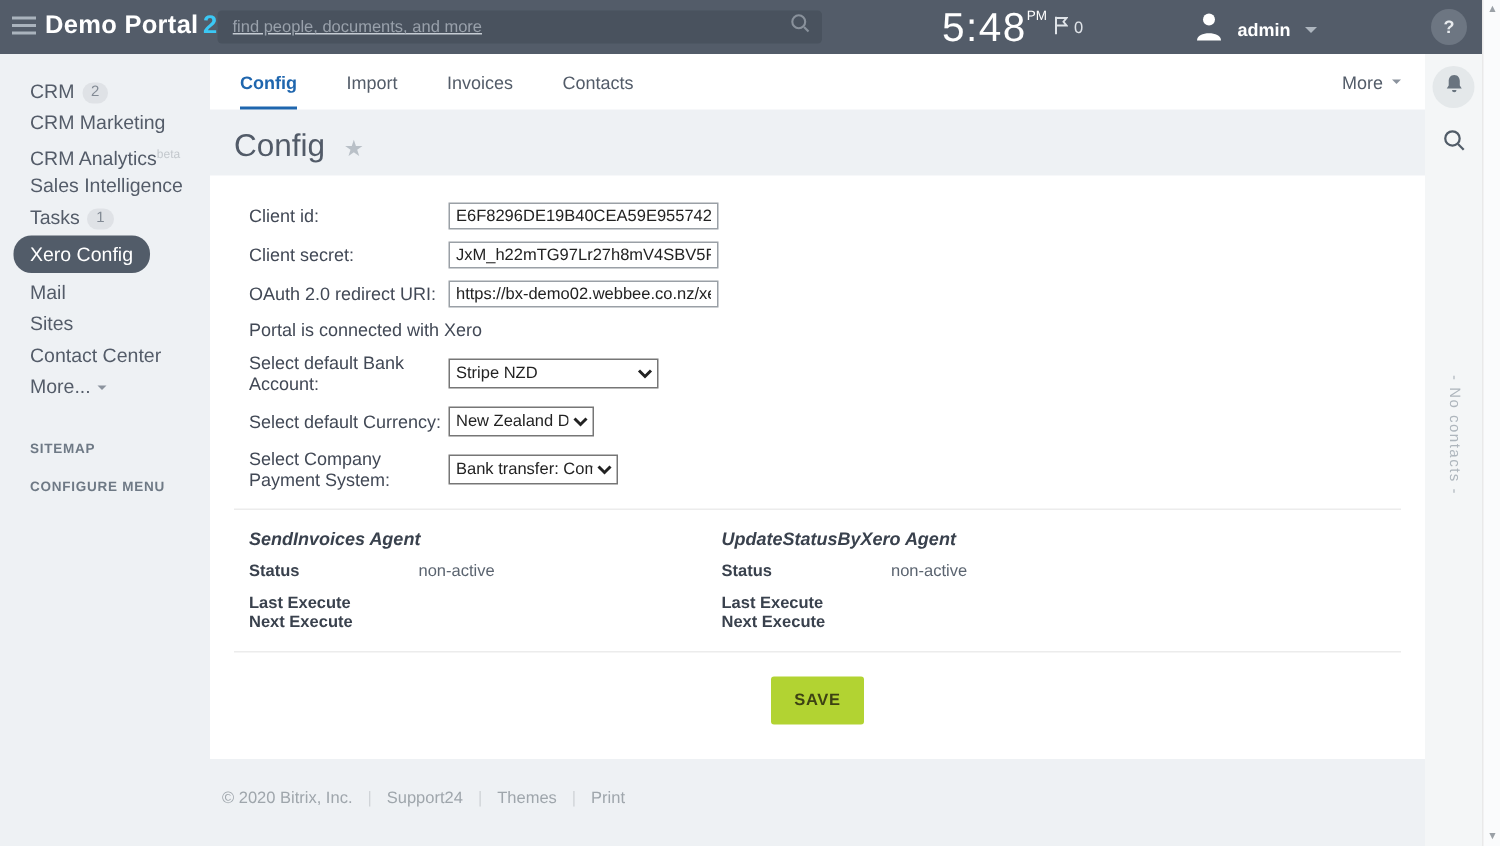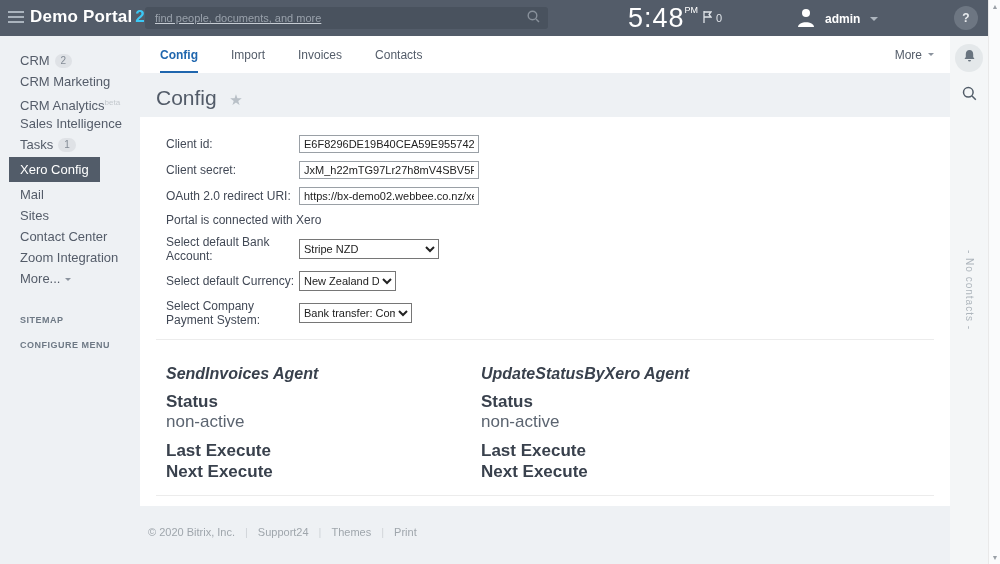--- a/index.html
+++ b/index.html
@@ -23,21 +23,21 @@
   .userbox .uname { font-size:12px; font-weight:bold; }
   .caret-down { display:inline-block; width:0; height:0; border-left:4px solid transparent; border-right:4px solid transparent; border-top:4px solid #aeb6bf; margin-left:2px; }
   .helpbtn { position:absolute; right:10px; top:6px; width:24px; height:24px; border-radius:50%; background:#6d7682; color:#e8ebee; font-size:12px; font-weight:bold; display:flex; align-items:center; justify-content:center; cursor:pointer; }
 
   
   .sidebar { position:absolute; left:0; top:36px; width:140px; bottom:0; padding:14px 0 0 20px; }
   .side-item { height:21px; line-height:21px; font-size:13px; color:#545c69; white-space:nowrap; cursor:pointer; }
   .side-item .badge { display:inline-block; background:#dfe2e6; color:#828a94; border-radius:9px; font-size:10px; line-height:14px; padding:0 6px; margin-left:5px; vertical-align:1px; }
   .side-item sup { font-size:8px; color:#c3c8cd; }
   .side-item.active { margin:2px 0 2px -11px; height:auto; }
-  .side-item.active .pill { display:inline-block; background:#525c69; color:#ffffff; border-radius:0; padding:2px 11px; font-size:13px; }
+  .side-item.active .pill { display:inline-block; background:#525c69; color:#ffffff; border-radius:12px; padding:2px 11px; font-size:13px; }
   .side-item .mini-caret { display:inline-block; width:0; height:0; border-left:3px solid transparent; border-right:3px solid transparent; border-top:3px solid #8b939e; margin-left:5px; vertical-align:2px; }
   .side-small { margin-top:26px; font-size:9px; font-weight:bold; letter-spacing:.5px; color:#6e7985; cursor:pointer; }
   .side-small + .side-small { margin-top:15px; }
 
   
   .content { position:absolute; left:140px; top:36px; width:810px; bottom:0; }
   .tabstrip { height:37px; background:#ffffff; display:flex; align-items:stretch; padding-left:20px; }
   .tab { font-size:12px; color:#535c69; display:flex; align-items:center; margin-right:33px; cursor:pointer; border-bottom:2px solid transparent; padding-top:2px; }
   .tab.active { color:#1f66ae; font-weight:bold; border-bottom:2px solid #1f66ae; }
   .tab-more { margin-left:auto; margin-right:16px; font-size:12px; color:#535c69; display:flex; align-items:center; gap:4px; cursor:pointer; }
@@ -54,22 +54,22 @@
   .frow select { font-size:11px; color:#222; height:20px; border:1px solid #767676; background:#fff; font-family:"Liberation Sans", sans-serif; }
   .frow.txtonly { margin:2px 0 8px 0; }
   .sel-bank { width:140px; }
   .sel-cur { width:97px; }
   .sel-pay { width:113px; }
 
   .divider { border:none; border-top:1px solid #ececec; margin:12px -10px 12px -10px; }
 
   .agents { display:flex; }
   .agent { width:315px; }
-  .agent .atitle { font-size:16px; font-weight:bold; font-style:italic; color:#39414d; margin-bottom:9px;margin-top:13px; }
-  .agent .arow { display:flex; font-size:17px; margin-bottom:9px;flex-direction:column; }
+  .agent .atitle { font-size:12px; font-weight:bold; font-style:italic; color:#39414d; margin-bottom:9px; }
+  .agent .arow { display:flex; font-size:11px; margin-bottom:9px; }
   .agent .arow .alabel { width:113px; flex:none; font-weight:bold; color:#39414d; }
   .agent .arow .aval { color:#5b6470; }
   .agent .arow.tight { margin-bottom:1px; }
 
   .savewrap { text-align:center; padding-top:4px; }
   .savebtn { background:#b2d332; border:none; color:#3d4213; font-size:11px; font-weight:bold; letter-spacing:.5px; padding:10px 15px; border-radius:2px; cursor:pointer; font-family:"Liberation Sans", sans-serif;text-align:center; }
 
   .footer { padding:20px 0 0 8px; font-size:11px; color:#9fa6ac; display:flex; align-items:flex-end; }
   .footer .sep { color:#d0d4d8; margin:0 10px; }
   .footer a { color:#9fa6ac; text-decoration:none; cursor:pointer; }
@@ -126,21 +126,20 @@
 <div class="sidebar">
   <div class="side-item"><span>CRM</span><span class="badge">2</span></div>
   <div class="side-item"><span>CRM Marketing</span></div>
   <div class="side-item"><span>CRM Analytics</span><sup>beta</sup></div>
   <div class="side-item"><span>Sales Intelligence</span></div>
   <div class="side-item"><span>Tasks</span><span class="badge">1</span></div>
   <div class="side-item active"><span class="pill">Xero Config</span></div>
   <div class="side-item"><span>Mail</span></div>
   <div class="side-item"><span>Sites</span></div>
   <div class="side-item"><span>Contact Center</span></div>
-  <div class="side-item"><span>Zoom Integration</span></div>
   <div class="side-item"><span>More...</span><span class="mini-caret"></span></div>
   <div class="side-small">SITEMAP</div>
   <div class="side-small">CONFIGURE MENU</div>
 </div>
 
 <div class="content">
 
   <div class="tabstrip">
     <div class="tab active">Config</div>
     <div class="tab">Import</div>

